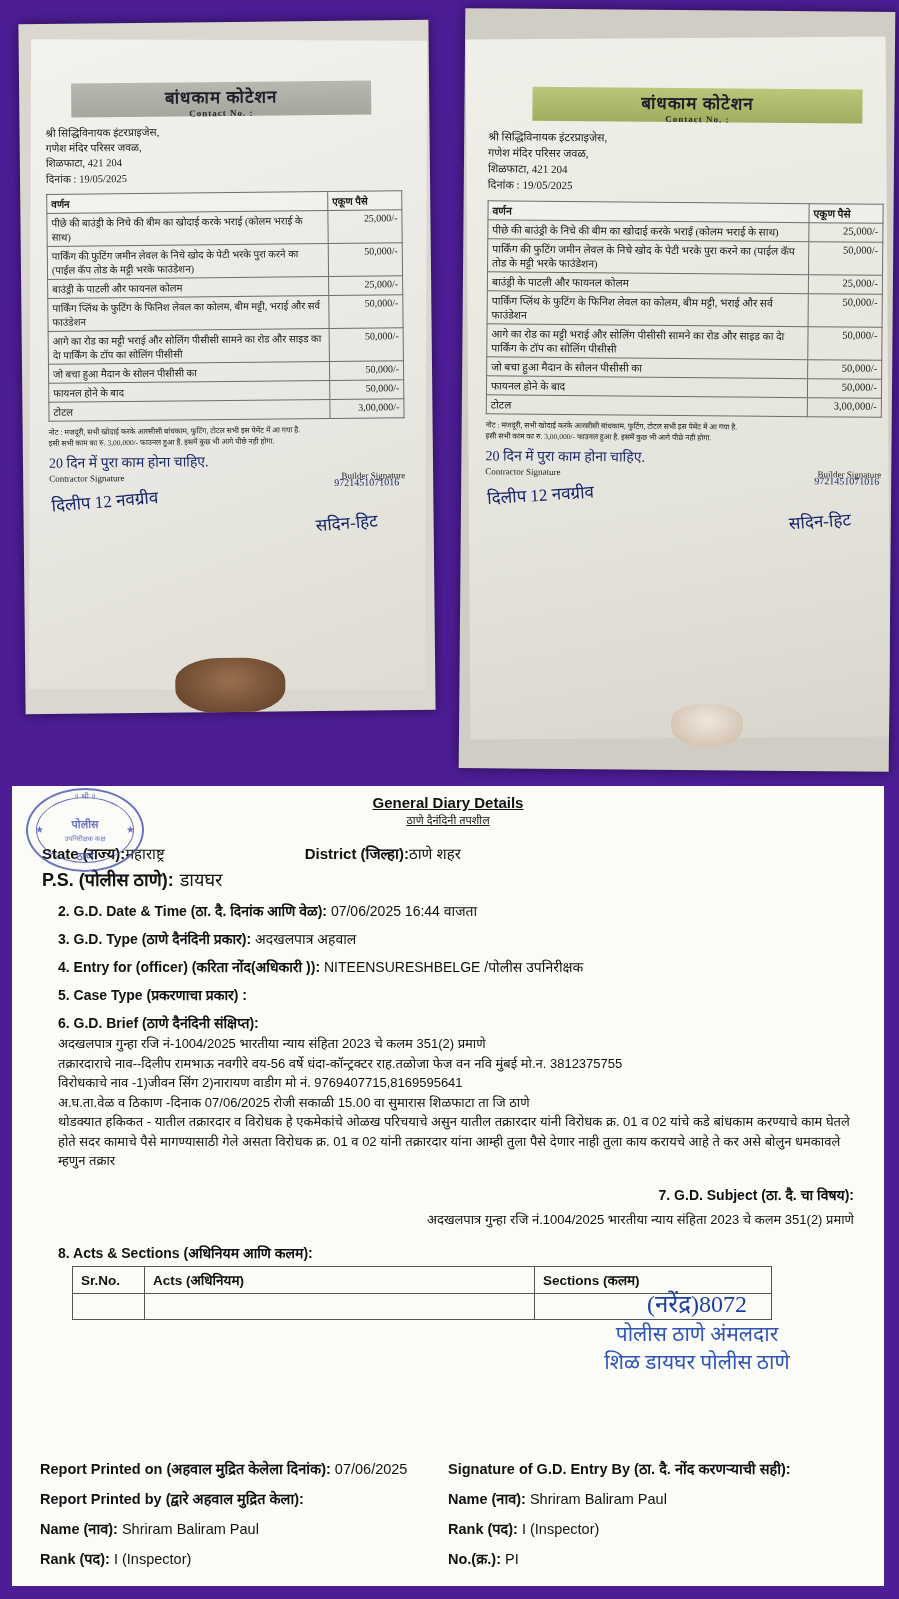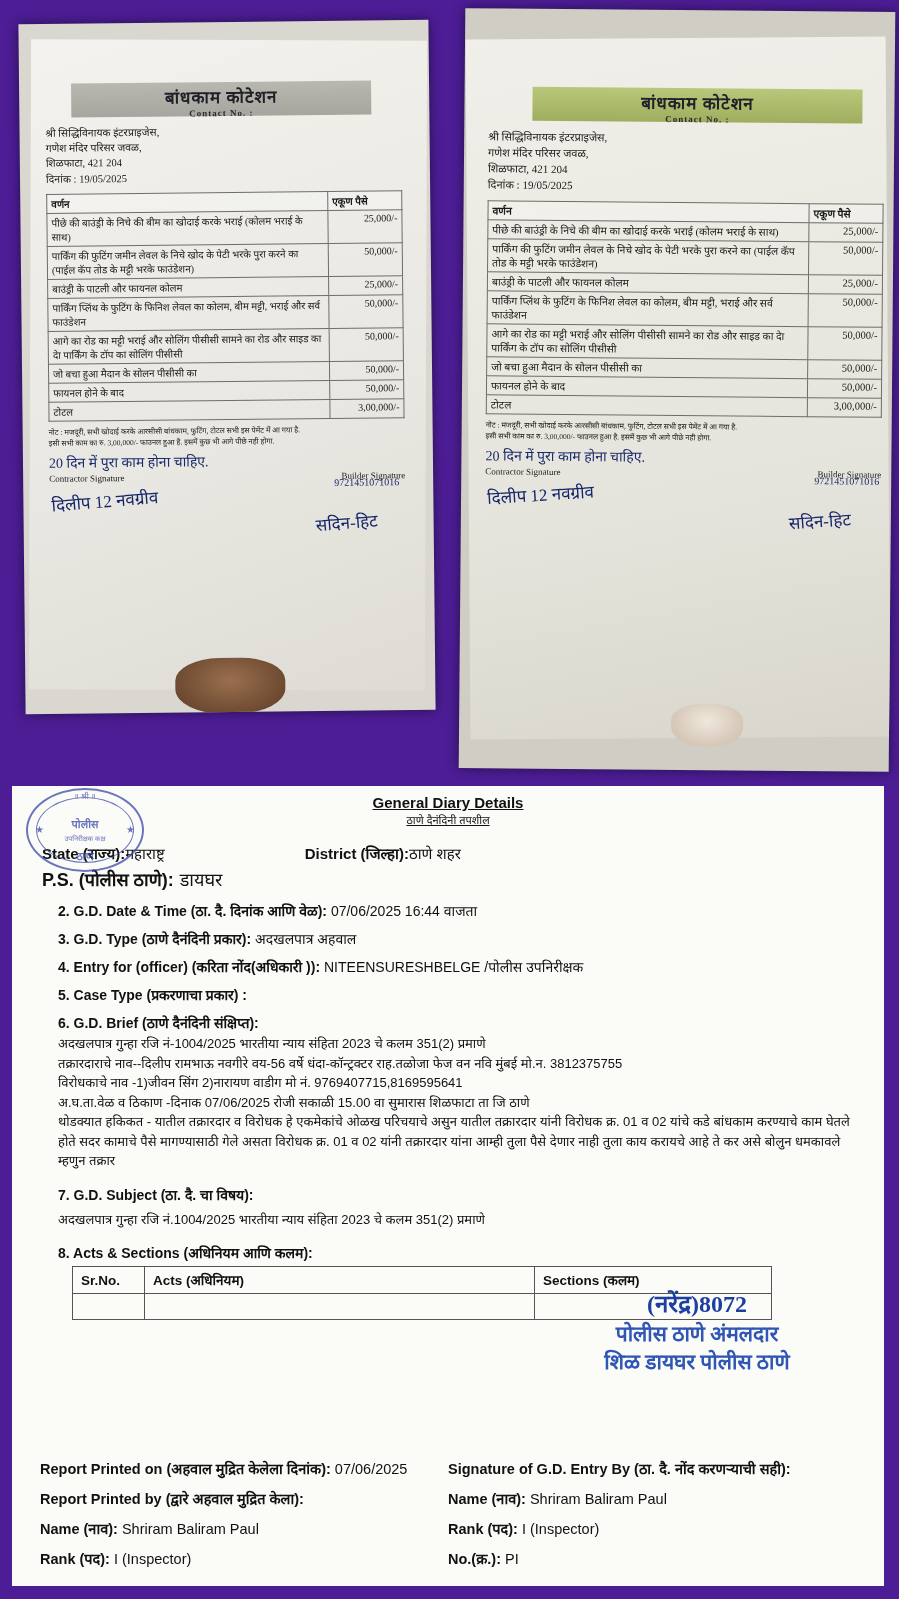--- a/index.html
+++ b/index.html
@@ -219,21 +219,20 @@
     font-size: 14.5px;
   }
   .footer-col { width: 50%; }
   .footer-col .line { margin-bottom: 10px; font-weight: bold; }
   .footer-col .line .v { font-weight: normal; }
   .sigblock {
     position: absolute;
     left: 505px; top: 500px;
     width: 360px;
     text-align: center;
-    font-weight: bold;
   }
 </style>
 </head>
 <body>
 
 <div id="page">
 
   <div class="photo-row">
 
     <div class="photo photo-left">
@@ -452,21 +451,21 @@
         <span>G.D. Brief (ठाणे दैनंदिनी संक्षिप्त):</span>
         <div class="gd-brief">
           <div>अदखलपात्र गुन्हा रजि नं-1004/2025 भारतीया न्याय संहिता 2023 चे कलम 351(2) प्रमाणे</div>
           <div>तक्रारदाराचे नाव--दिलीप रामभाऊ नवगीरे  वय-56 वर्षे धंदा-कॉन्ट्रक्टर राह.तळोजा फेज वन नवि मुंबई  मो.न. 3812375755</div>
           <div>विरोधकाचे नाव -1)जीवन सिंग 2)नारायण वाडीग मो नं. 9769407715,8169595641</div>
           <div>अ.घ.ता.वेळ व ठिकाण -दिनाक 07/06/2025 रोजी सकाळी 15.00 वा सुमारास शिळफाटा ता जि ठाणे</div>
           <div>थोडक्यात हकिकत - यातील तक्रारदार व विरोधक हे एकमेकांचे ओळख परिचयाचे असुन यातील तक्रारदार यांनी विरोधक क्र. 01 व 02 यांचे कडे बांधकाम करण्याचे काम घेतले होते सदर कामाचे पैसे मागण्यासाठी गेले असता विरोधक क्र. 01 व 02 यांनी तक्रारदार यांना आम्ही तुला पैसे देणार नाही तुला काय करायचे आहे ते कर असे बोलुन धमकावले म्हणुन तक्रार</div>
         </div>
       </div>
 
-      <div class="gd-item" style="margin-top:14px;">
+      <div class="gd-item" style="margin-top:14px;text-align:right;">
         <div>7. G.D. Subject (ठा. दै. चा विषय):</div>
         <div class="gd-brief" style="margin-top:6px;">अदखलपात्र गुन्हा रजि नं.1004/2025 भारतीया न्याय संहिता 2023 चे कलम 351(2) प्रमाणे</div>
       </div>
 
       <div class="gd-item" style="margin-top:14px;">
         <div>8. Acts &amp; Sections (अधिनियम आणि कलम):</div>
         <table class="acts-table">
           <tbody>
               <tr>
             <td class="c1">Sr.No.</td>

